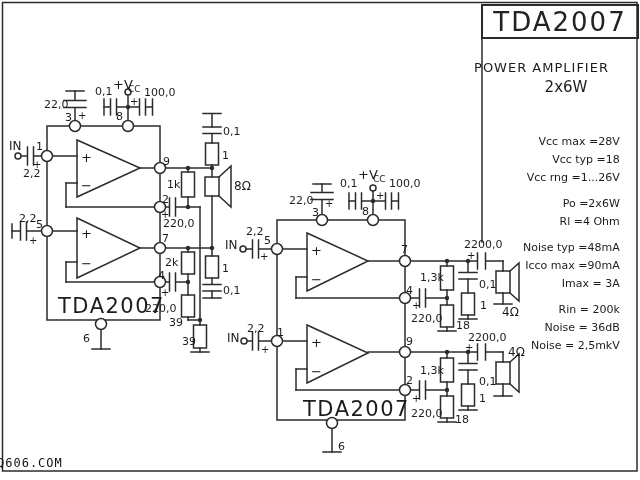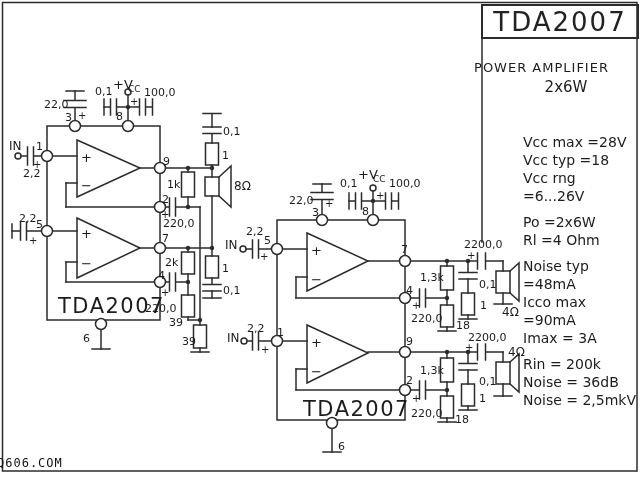--- a/index.html
+++ b/index.html
@@ -16,21 +16,21 @@
   #schem text{font-family:"DejaVu Sans",sans-serif;fill:#1c1c1c;stroke:none;}
   .titlebox{
     position:absolute;left:481px;top:4px;width:154px;height:31px;
     border:2px solid #2b2b2b;display:flex;align-items:center;justify-content:center;
     font-size:26px;letter-spacing:2px;color:#222;
   }
   .sub1{position:absolute;left:463px;top:60px;width:157px;text-align:center;
     font-size:13px;letter-spacing:1px;}
   .sub2{position:absolute;left:481px;top:78px;width:170px;text-align:center;
     font-size:15px;}
-  .specs{position:absolute;left:523px;top:133px;font-size:14px;line-height:18px;}
+  .specs{position:absolute;left:523px;top:133px;font-size:11px;line-height:18px;text-align:right;}
   .spec-group{margin-bottom:8px;}
   .watermark{position:absolute;left:-3px;top:456px;
     font-family:"DejaVu Sans Mono",monospace;font-size:12px;letter-spacing:1px;color:#111;}
 </style>
 </head>
 <body>
 
 <div class="page">
 
   <svg id="schem" width="640" height="480" viewBox="0 0 640 480">
@@ -386,21 +386,21 @@
   <div class="titlebox">
     <span>TDA2007</span>
   </div>
   <div class="sub1">POWER AMPLIFIER</div>
   <div class="sub2">2x6W</div>
 
   <div class="specs">
     <div class="spec-group">
       <div>Vcc max =28V</div>
       <div>Vcc typ =18</div>
-      <div>Vcc rng =6...26V</div>
+      <div>Vcc rng =1...26V</div>
     </div>
     <div class="spec-group">
       <div>Po  =2x6W</div>
       <div>Rl  =4 Ohm</div>
     </div>
     <div class="spec-group">
       <div>Noise typ =48mA</div>
       <div>Icco max =90mA</div>
       <div>Imax =   3A</div>
     </div>

